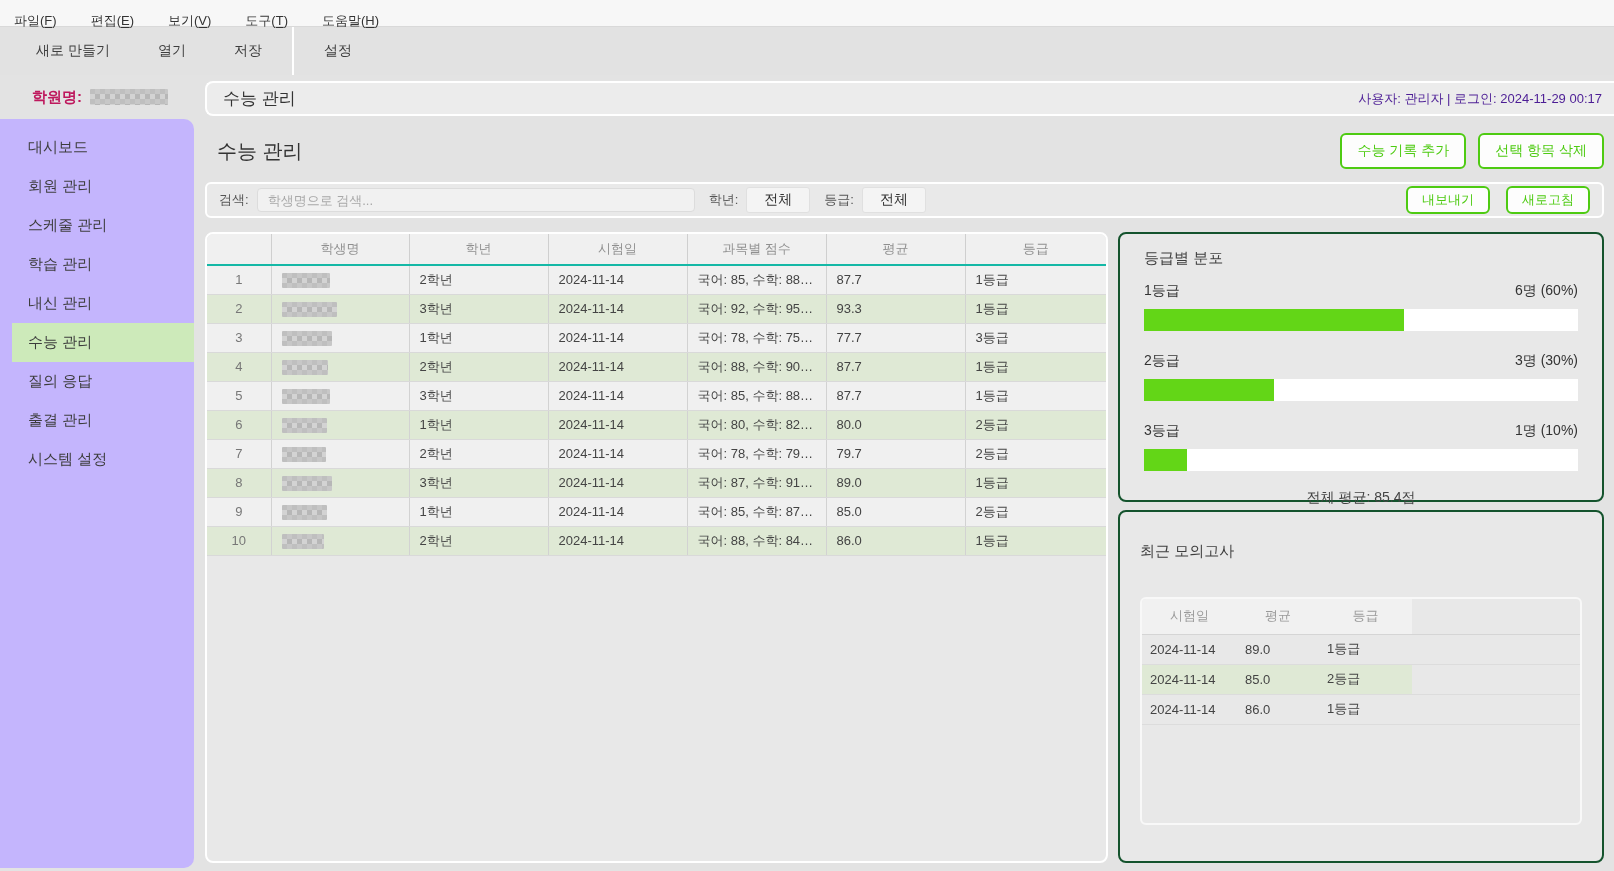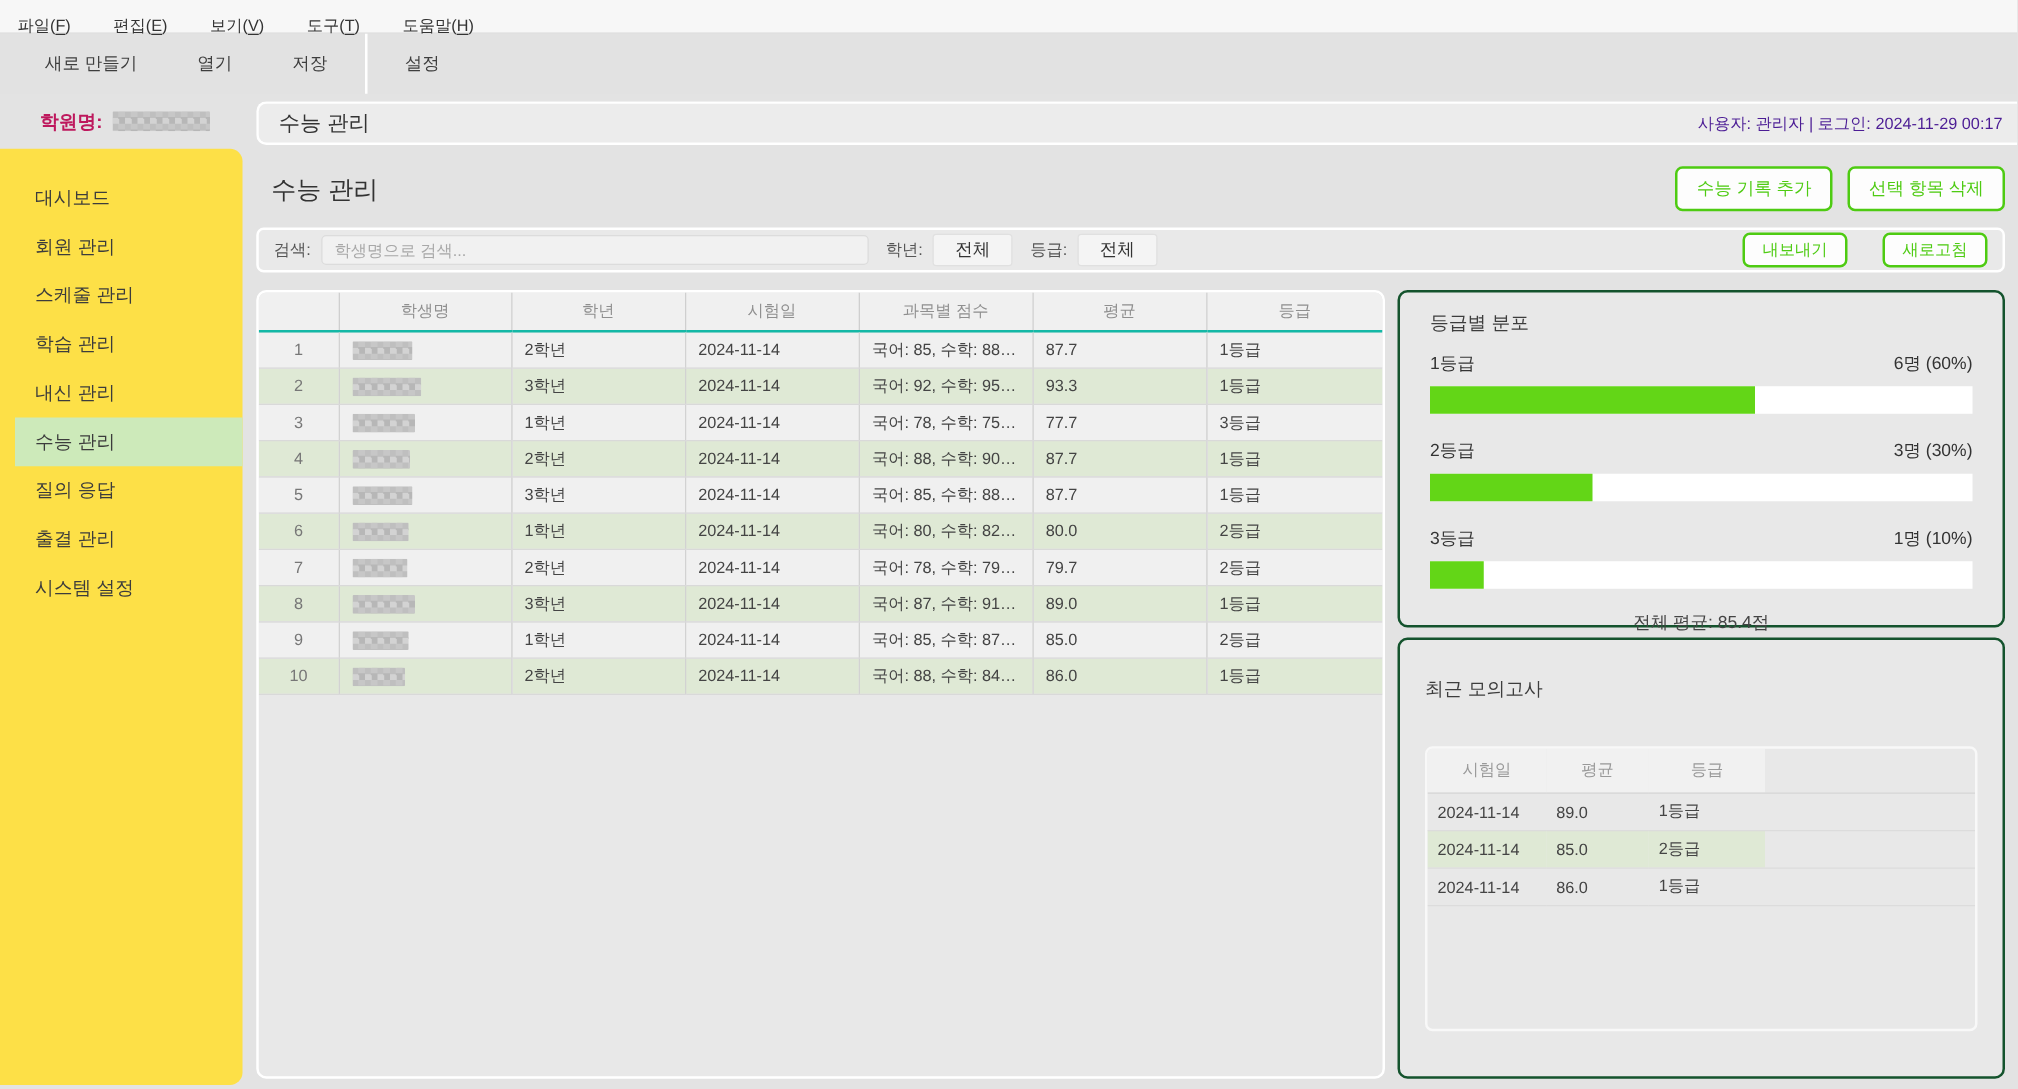--- a/index.html
+++ b/index.html
@@ -34,22 +34,22 @@
   
   .app-body { display:flex; height:795px; }
 
   
   .sidebar { width:200px; flex:none; display:flex; flex-direction:column; }
   .academy {
     height:44px; display:flex; align-items:center; justify-content:center; gap:8px;
     font-size:15px; font-weight:bold; color:#be185d;
   }
   .nav {
-    width:194px; flex:1; background:#fde047; border-radius:0 10px 10px 0;
-    margin-bottom:2px; padding-top:20px;
+    width:194px; flex:1; background:#c4b5fd; border-radius:0 10px 10px 0;
+    margin-bottom:2px; padding-top:9px;
   }
   .nav-item {
     height:39px; display:flex; align-items:center; padding-left:28px;
     font-size:15px; color:#3c3c3c; cursor:default;
   }
   .nav-item.active { background:var(--nav-green); margin-left:12px; padding-left:16px; }
 
   
   .main { flex:1; padding:6px 10px 7px 5px; display:flex; flex-direction:column; min-width:0; }
 
@@ -81,21 +81,21 @@
     width:438px; height:24px; background:#f1f1f1; border:1px solid #dcdcdc; border-radius:4px;
     padding:0 10px; font-size:13px; color:#333; font-family:inherit; outline:none;
   }
   .search-input::placeholder { color:#a8a8a8; }
   .select-box {
     height:26px; min-width:64px; background:#f4f4f4; border:1px solid #e0e0e0; border-radius:3px;
     display:flex; align-items:center; justify-content:center;
     font-size:14px; color:#333; padding:0 12px; cursor:default;
   }
   .ml6 { margin-left:6px; }
-  .filter-actions { margin-left:auto; display:flex; gap:28px; }
+  .filter-actions { margin-left:auto; display:flex; gap:16px; }
 
   .content-row { display:flex; gap:10px; margin-top:14px; flex:1; min-height:0; }
 
   
   .table-panel {
     width:903px; flex:none; background:#e8e8e8; border:2px solid #fff; border-radius:8px;
     overflow:hidden;
   }
   table.main-table { width:100%; border-collapse:collapse; table-layout:fixed; font-size:13px; }
   .main-table thead th {

